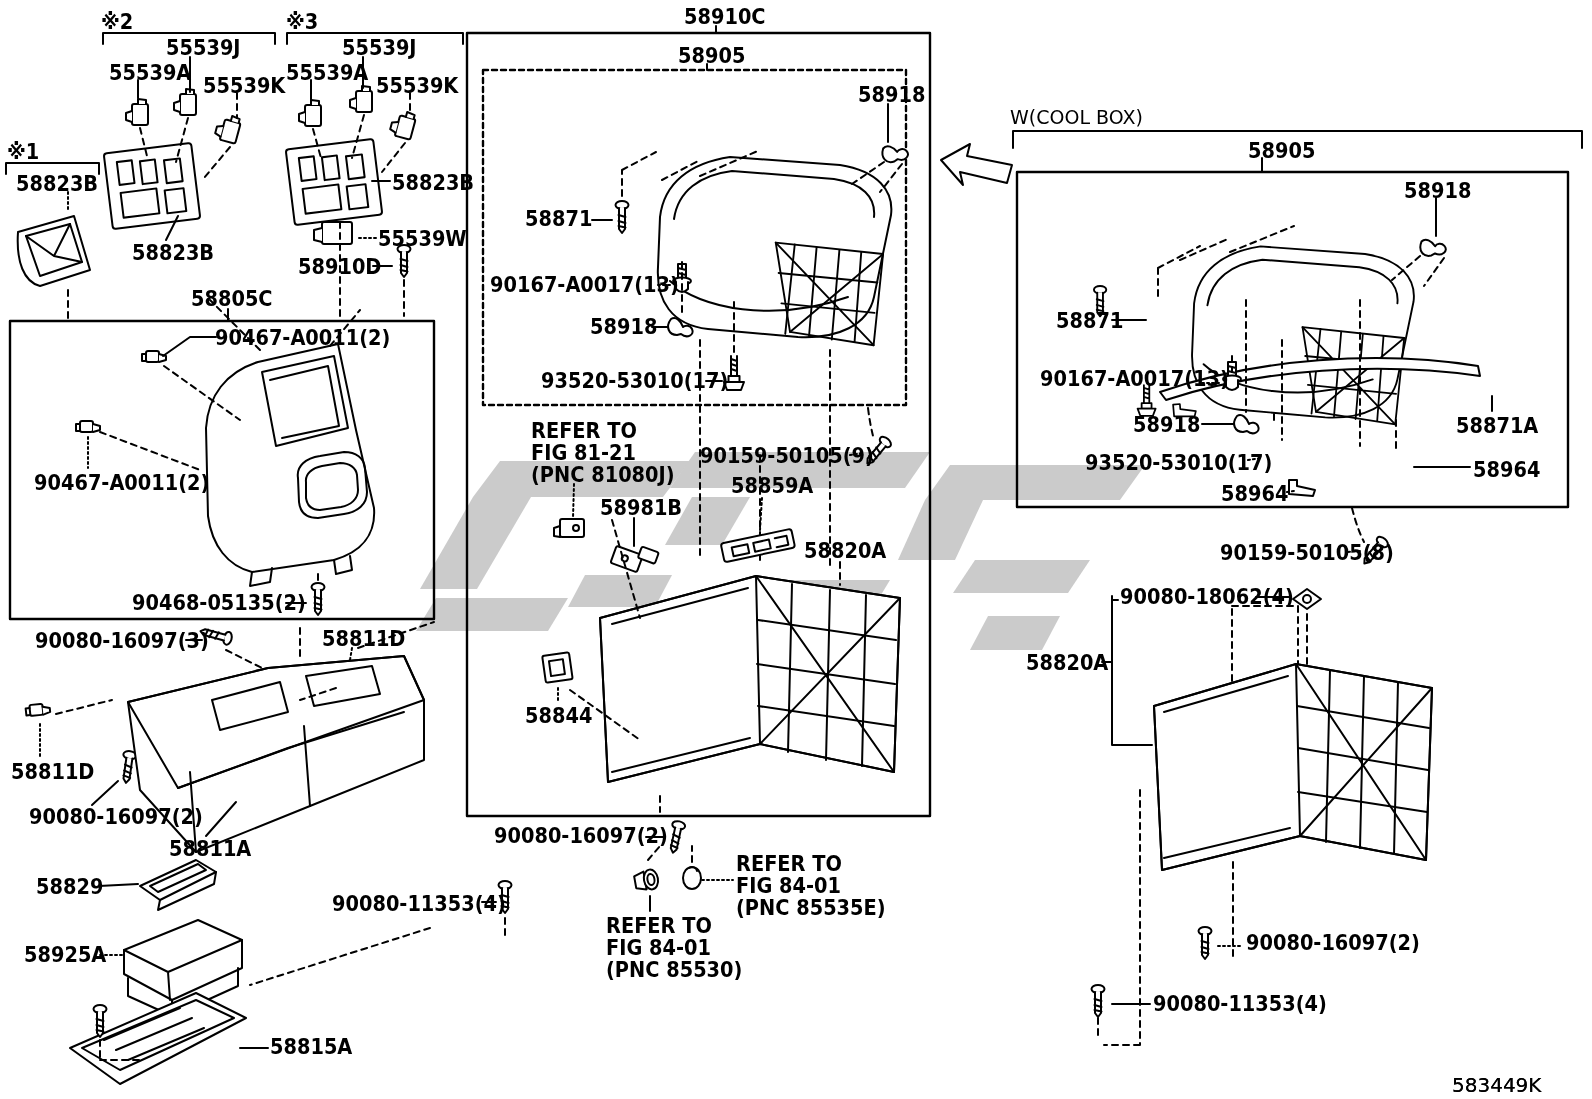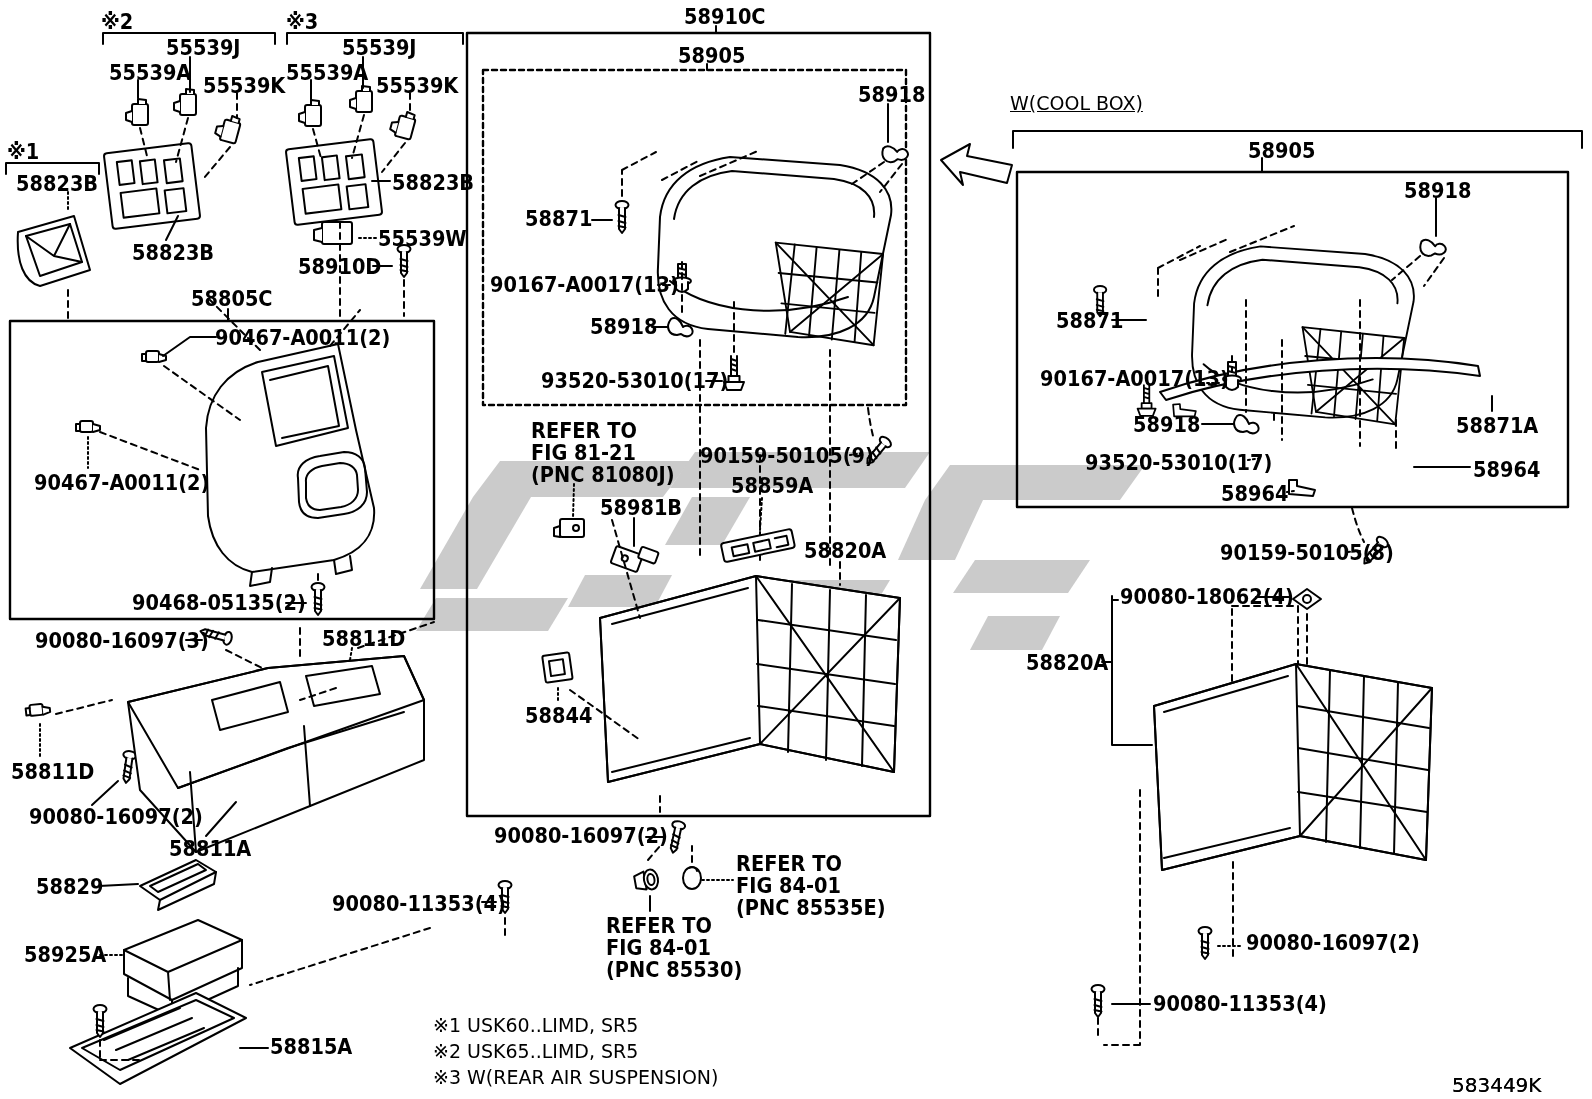--- a/index.html
+++ b/index.html
@@ -353,39 +353,34 @@
       <div class="lbl part" style="left: 600px; top: 495px;">58981B</div>
       <div class="lbl part" style="left: 804px; top: 538px;">58820A</div>
       <div class="lbl part" style="left: 525px; top: 703px;">58844</div>
       <div class="lbl part" style="left: 494px; top: 823px;">90080-16097(2)</div>
       <div class="lbl part" style="left: 606px; top: 913px;">REFER TO</div>
       <div class="lbl part" style="left: 606px; top: 935px;">FIG 84-01</div>
       <div class="lbl part" style="left: 606px; top: 957px;">(PNC 85530)</div>
       <div class="lbl part" style="left: 736px; top: 851px;">REFER TO</div>
       <div class="lbl part" style="left: 736px; top: 873px;">FIG 84-01</div>
       <div class="lbl part" style="left: 736px; top: 895px;">(PNC 85535E)</div>
-      <div class="lbl note" style="left: 1010px; top: 92px; text-decoration: underline;">W(COOL BOX)</div>
+      <div class="lbl note" style="left: 1010px; top: 106px;">W(COOL BOX)</div>
       <div class="lbl part" style="left: 1248px; top: 138px;">58905</div>
       <div class="lbl part" style="left: 1404px; top: 178px;">58918</div>
       <div class="lbl part" style="left: 1056px; top: 308px;">58871</div>
       <div class="lbl part" style="left: 1040px; top: 366px;">90167-A0017(13)</div>
       <div class="lbl part" style="left: 1133px; top: 412px;">58918</div>
       <div class="lbl part" style="left: 1085px; top: 450px;">93520-53010(17)</div>
       <div class="lbl part" style="left: 1221px; top: 481px;">58964</div>
       <div class="lbl part" style="left: 1456px; top: 413px;">58871A</div>
       <div class="lbl part" style="left: 1473px; top: 457px;">58964</div>
       <div class="lbl part" style="left: 1220px; top: 540px;">90159-50105(8)</div>
       <div class="lbl part" style="left: 1120px; top: 584px;">90080-18062(4)</div>
       <div class="lbl part" style="left: 1026px; top: 650px;">58820A</div>
       <div class="lbl part" style="left: 1246px; top: 930px;">90080-16097(2)</div>
       <div class="lbl part" style="left: 1153px; top: 991px;">90080-11353(4)</div>
       <div class="lbl code" style="left: 1452px; top: 1073px;">583449K</div>
     </div>
 
-<div class="fnotes" id="fnotes">
-      <div>※1 USK60..LIMD, SR5</div>
-      <div>※2 USK65..LIMD, SR5</div>
-      <div>※3 W(REAR AIR SUSPENSION)</div>
-    </div>
 
 <div class="lbl code" style="left:1452px;top:1073px">583449K</div>
 
 </div>
 
 </body></html>

